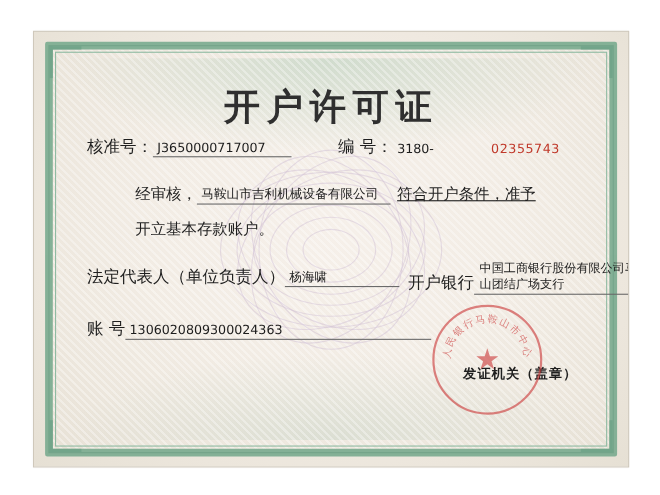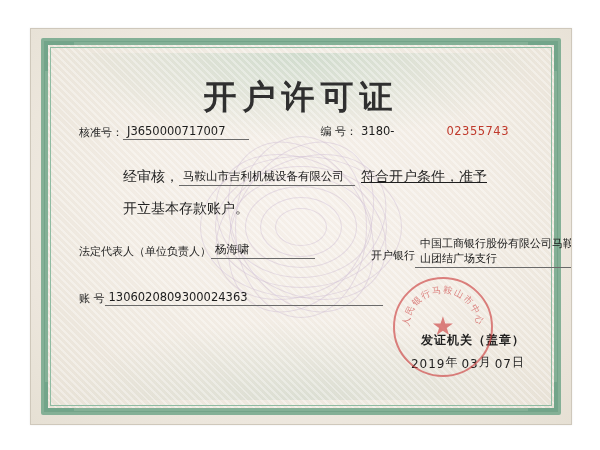--- a/index.html
+++ b/index.html
@@ -133,21 +133,21 @@
     font-family: "DejaVu Sans", "Liberation Sans", sans-serif;
     color: #2b2b2b;
   }
   .row {
     position: absolute;
     display: flex;
     align-items: flex-end;
     white-space: nowrap;
   }
   .lbl {
-    font-size: 11px;
+    font-size: 15px;
     color: #1f1f1f;
   }
   .lbl.big { font-size: 14px; }
   .val {
     font-size: 11.5px;
     color: #1c1c1c;
     padding: 0 4px 1px 4px;
   }
   .val.red { color: #c0392b; letter-spacing: 0.5px; }
   .uline {
@@ -290,28 +290,20 @@
 
       <div class="row" id="row-account">
         <span class="lbl">账 号</span>
         <span class="val uline" style="min-width:270px;">1306020809300024363</span>
       </div>
 
       <div class="row" id="issuer">
         <span class="issuer-line">发证机关（盖章）</span>
       </div>
 
-      <div class="row" id="issue-date">
-        <span class="date-line">2019</span>
-        <span class="date-line">年</span>
-        <span class="date-line" style="padding-left:3px;">03</span>
-        <span class="date-line">月</span>
-        <span class="date-line" style="padding-left:3px;">07</span>
-        <span class="date-line">日</span>
-      </div>
 
     </div>
 
     <div class="seal">
       <svg class="arc" viewBox="0 0 96 96">
         <defs>
           <path id="sealArc" d="M 14,48 A 34,34 0 0 1 82,48"></path>
         </defs>
         <text><textPath href="#sealArc" startOffset="50%" text-anchor="middle">中国人民银行马鞍山市中心支行</textPath></text>
       </svg>

